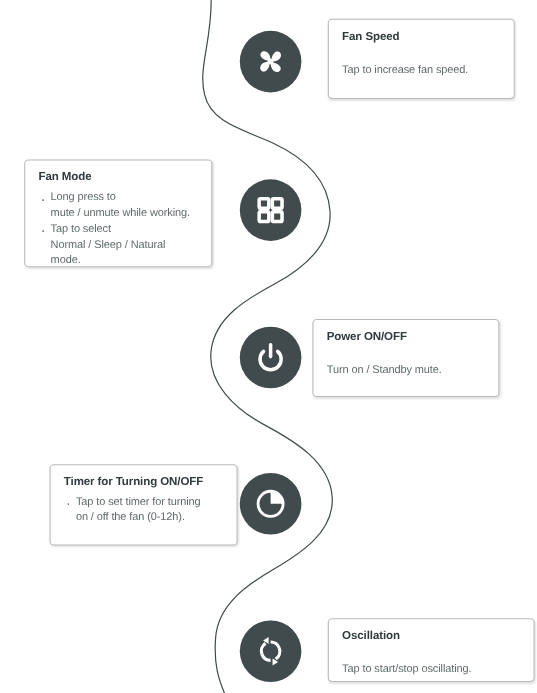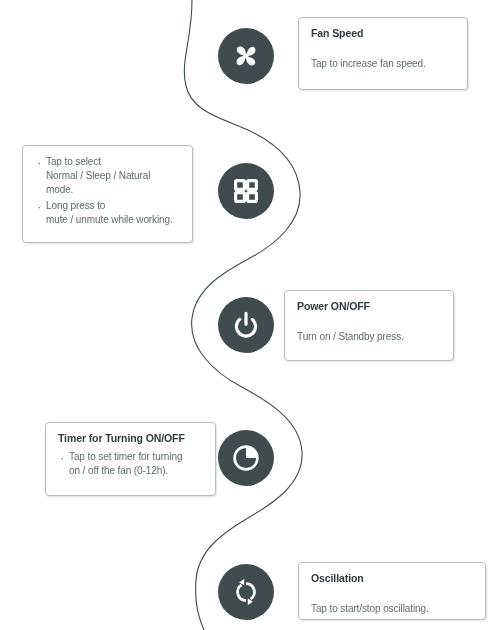--- a/index.html
+++ b/index.html
@@ -150,44 +150,45 @@
           <rect x="5.6" y="5.6" width="8.8" height="8.8" rx="1.2"></rect>
           <rect x="17.6" y="5.6" width="8.8" height="8.8" rx="1.2"></rect>
           <rect x="5.6" y="17.6" width="8.8" height="8.8" rx="1.2"></rect>
           <rect x="17.6" y="17.6" width="8.8" height="8.8" rx="1.2"></rect>
         </g>
       </svg>
     </span>
   </div>
 
   <div class="callout" id="box-fan-mode">
+    <div class="callout-title">Fan Mode</div>
     <ul class="bullet-list">
+      <li>
+        <span>Long press to</span>
+        <span class="cont">mute / unmute while working.</span>
+      </li>
       <li>
         <span>Tap to select</span>
         <span class="cont">Normal / Sleep / Natural mode.</span>
       </li>
-      <li>
-        <span>Long press to</span>
-        <span class="cont">mute / unmute while working.</span>
-      </li>
     </ul>
   </div>
 
   <div class="icon-disc" id="disc-power">
     <span>
       <svg width="32" height="32" viewBox="0 0 32 32">
         <path d="M9.6 10.4 A9.6 9.6 0 1 0 22.4 10.4" fill="none" stroke="#ffffff" stroke-width="3.2" stroke-linecap="round"></path>
         <line x1="16" y1="4.4" x2="16" y2="15.2" stroke="#ffffff" stroke-width="3.2" stroke-linecap="round"></line>
       </svg>
     </span>
   </div>
 
   <div class="callout" id="box-power">
     <div class="callout-title">Power ON/OFF</div>
-    <div class="callout-desc">Turn on / Standby press.</div>
+    <div class="callout-desc">Turn on / Standby mute.</div>
   </div>
 
   <div class="icon-disc" id="disc-timer">
     <span>
       <svg width="32" height="32" viewBox="0 0 32 32">
         <circle cx="16" cy="16" r="11.4" fill="none" stroke="#ffffff" stroke-width="2.6"></circle>
         <path d="M16 16 L16 4.6 A11.4 11.4 0 0 1 27.4 16 Z" fill="#ffffff"></path>
       </svg>
     </span>
   </div>

